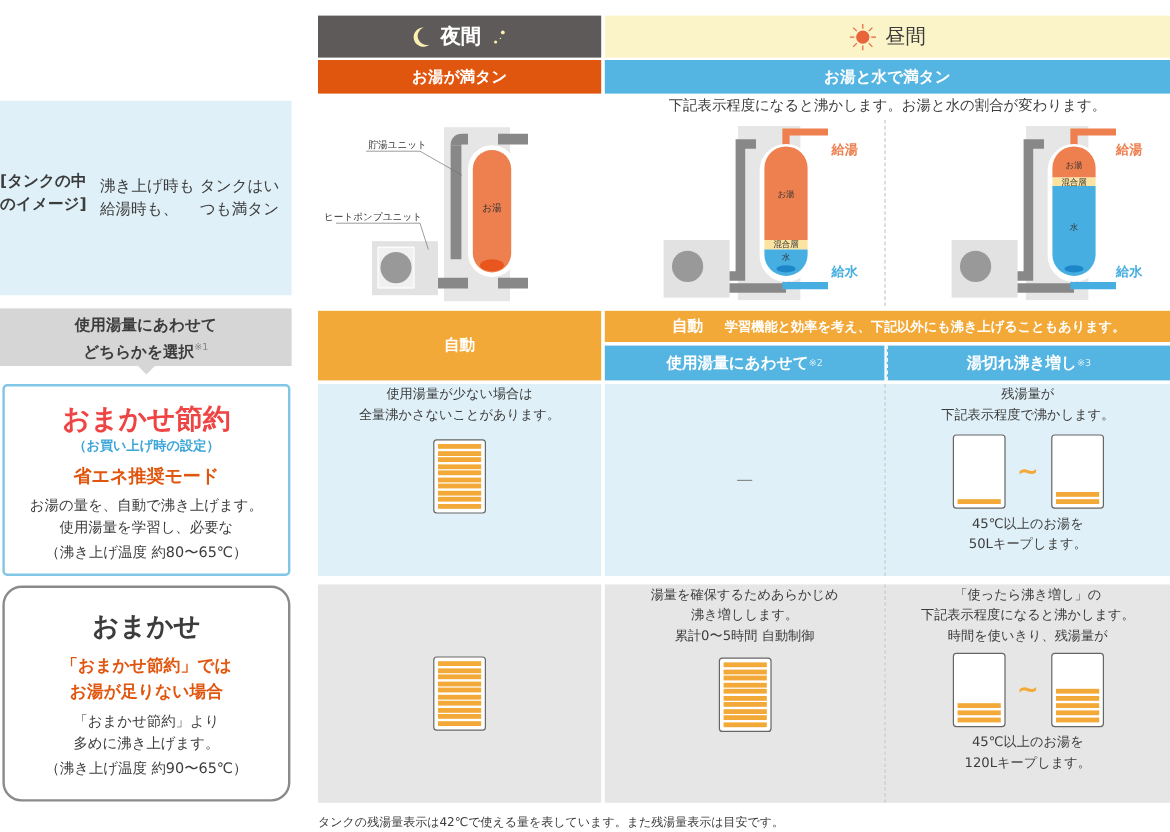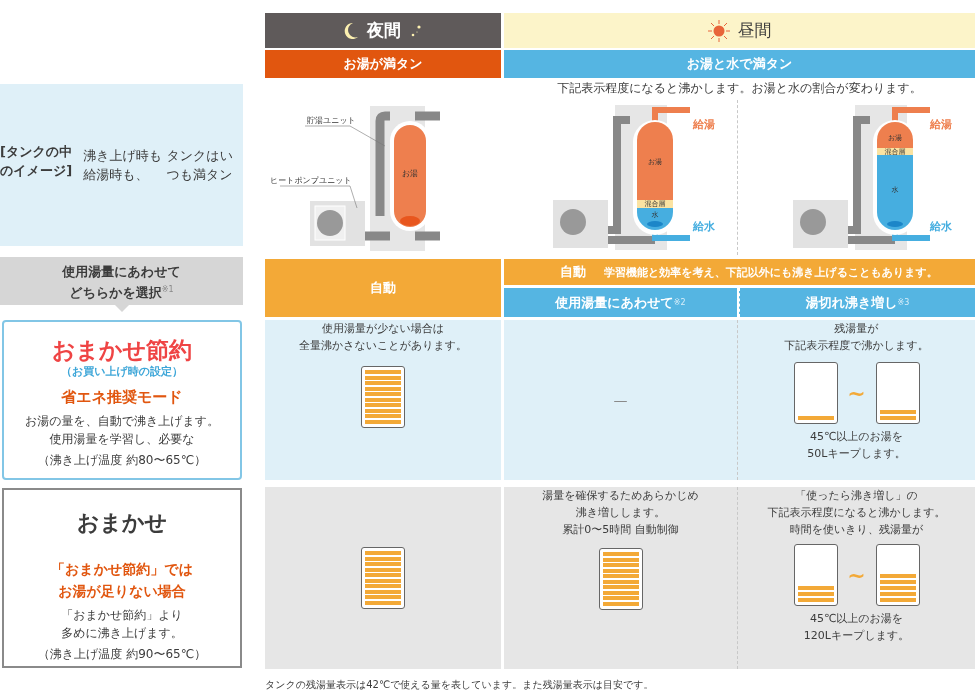--- a/index.html
+++ b/index.html
@@ -9,27 +9,27 @@
 .day-head{left:504px;top:13px;width:471px;height:35px;background:#fcf4c9;color:#3c3c3c;font-size:17px;font-weight:normal;display:flex;align-items:center;justify-content:center;gap:8px}
 .night-sub{left:265px;top:50px;width:236px;height:28px;background:#e1560f;color:#fff;font-size:13px;font-weight:bold;display:flex;align-items:center;justify-content:center}
 .day-sub{left:504px;top:50px;width:471px;height:28px;background:#55b5e2;color:#fff;font-size:13px;font-weight:bold;display:flex;align-items:center;justify-content:center}
 .day-note{left:504px;top:80px;width:471px;font-size:12px;text-align:center}
 .left-img{left:0;top:84px;width:243px;height:162px;background:#dff0f8;display:flex;flex-direction:row;align-items:center;justify-content:center;font-size:13px;line-height:19px}
 .left-img .t{font-weight:bold;margin-bottom:8px}
 .left-sel{left:0;top:257px;width:243px;height:48px;background:#d6d6d6;font-size:13px;font-weight:bold;text-align:center;line-height:18px;padding-top:6px}
 .left-sel:after{content:"";position:absolute;left:115px;bottom:-7px;border-left:7px solid transparent;border-right:7px solid transparent;border-top:7px solid #d6d6d6}
 sup{font-size:8px;font-weight:normal;color:#888}
 .box-eco{left:2px;top:320px;width:240px;height:160px;border:2px solid #82c6e6;border-radius:4px;text-align:center;padding-top:14px}
-.box-oma{left:2px;top:488px;width:240px;height:180px;border:2px solid #8a8a8a;border-radius:0;text-align:center;padding-top:18px}
+.box-oma{left:2px;top:488px;width:240px;height:180px;border:2px solid #8a8a8a;border-radius:16px;text-align:center;padding-top:18px}
 .eco-title{font-size:23px;font-weight:bold;color:#ef4444;line-height:28px}
 .eco-sub{font-size:11px;font-weight:bold;color:#3da6d8;line-height:16px}
 .eco-mode{font-size:15px;font-weight:bold;color:#e1560f;margin-top:6px;line-height:22px}
 .body-txt{font-size:12px;line-height:18px;margin-top:4px}
 .oma-title{font-size:22px;font-weight:bold;line-height:30px}
-.oma-red{font-size:14px;font-weight:bold;color:#e1560f;line-height:22px;margin-top:20px}
+.oma-red{font-size:14px;font-weight:bold;color:#e1560f;line-height:22px;margin-top:6px}
 .auto-night{left:265px;top:259px;width:236px;height:58px;background:#f3a937;color:#fff;font-size:13px;font-weight:bold;display:flex;align-items:center;justify-content:center}
 .auto-day{left:504px;top:259px;width:471px;height:26px;background:#f3a937;color:#fff;font-size:11px;font-weight:bold;display:flex;align-items:center;padding-left:56px;gap:18px}
 .auto-day .big{font-size:13px}
 .mode-a{left:504px;top:288px;width:233px;height:29px;background:#55b5e2;color:#fff;font-size:13px;font-weight:bold;display:flex;align-items:center;justify-content:center}
 .mode-b{left:739px;top:288px;width:236px;height:29px;background:#55b5e2;color:#fff;font-size:13px;font-weight:bold;display:flex;align-items:center;justify-content:center;border-left:1px dashed #fff}
 .mode-a sup,.mode-b sup{color:#d8eef9}
 .cell-blue{background:#dff0f8}
 .cell-gray{background:#e6e6e6}
 .cell{font-size:11px;line-height:17px;text-align:center;}
 .tank{width:44px;height:62px;border:1.5px solid #666;border-radius:3px;background:#fff;padding:3px;display:flex;flex-direction:column;justify-content:flex-end;gap:1.5px;margin:0 auto}

